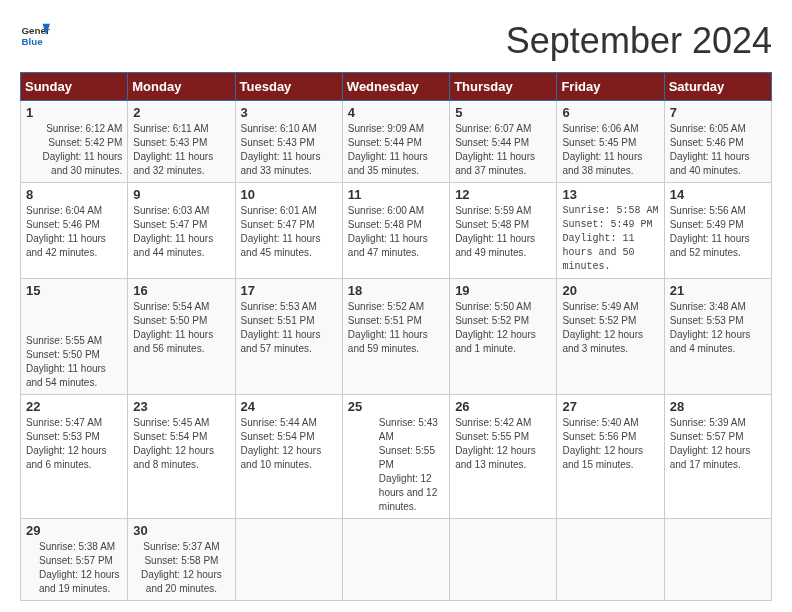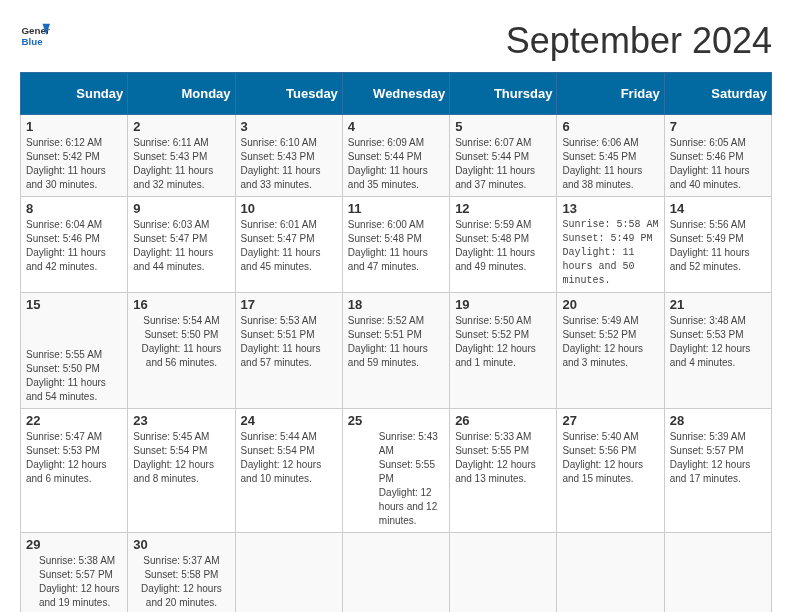--- a/index.html
+++ b/index.html
@@ -37,24 +37,24 @@
     .calendar-subtitle {
       font-size: 16px;
       color: #555;
     }
     table {
       width: 100%;
       border-collapse: collapse;
       font-size: 11px;
     }
     thead tr th {
-      background-color: #0369a1;
+      background-color: #7f1d1d;
       color: #fff;
-      padding: 13px 4px;
-      text-align: right;
+      padding: 6px 4px;
+      text-align: left;
       font-size: 13px;
       font-weight: bold;
       border: 1px solid #2e6da4;
     }
     tbody tr td {
       border: 1px solid #ccc;
       vertical-align: top;
       padding: 4px 5px;
       min-height: 80px;
       height: 80px;
@@ -105,39 +105,39 @@
       <th>Wednesday</th>
       <th>Thursday</th>
       <th>Friday</th>
       <th>Saturday</th>
     </tr>
   </thead>
   <tbody id="calendar-body">
   <tr>
         <td>
           <span class="day-num">1</span>
-          <div class="day-info" style="white-space: pre-line;">Sunrise: 6:12 AM
+          <div class="day-info" style="white-space: pre-line; text-align: right;">Sunrise: 6:12 AM
 Sunset: 5:42 PM
 Daylight: 11 hours and 30 minutes.</div>
         </td>
         <td>
           <span class="day-num">2</span>
           <div class="day-info" style="white-space: pre-line;">Sunrise: 6:11 AM
 Sunset: 5:43 PM
 Daylight: 11 hours and 32 minutes.</div>
         </td>
         <td>
           <span class="day-num">3</span>
           <div class="day-info" style="white-space: pre-line;">Sunrise: 6:10 AM
 Sunset: 5:43 PM
 Daylight: 11 hours and 33 minutes.</div>
         </td>
         <td>
           <span class="day-num">4</span>
-          <div class="day-info" style="white-space: pre-line;">Sunrise: 6:09 AM
+          <div class="day-info" style="white-space: pre-line;">Sunrise: 9:09 AM
 Sunset: 5:44 PM
 Daylight: 11 hours and 35 minutes.</div>
         </td>
         <td>
           <span class="day-num">5</span>
           <div class="day-info" style="white-space: pre-line;">Sunrise: 6:07 AM
 Sunset: 5:44 PM
 Daylight: 11 hours and 37 minutes.</div>
         </td>
         <td>
@@ -199,21 +199,21 @@
       </tr>
       <tr>
         <td>
           <span class="day-num">15</span>
           <div class="day-info" style="white-space: pre-line; margin-top: 36px;">Sunrise: 5:55 AM
 Sunset: 5:50 PM
 Daylight: 11 hours and 54 minutes.</div>
         </td>
         <td>
           <span class="day-num">16</span>
-          <div class="day-info" style="white-space: pre-line; text-align: center;">Sunrise: 5:54 AM
+          <div class="day-info" style="white-space: pre-line;">Sunrise: 5:54 AM
 Sunset: 5:50 PM
 Daylight: 11 hours and 56 minutes.</div>
         </td>
         <td>
           <span class="day-num">17</span>
           <div class="day-info" style="white-space: pre-line;">Sunrise: 5:53 AM
 Sunset: 5:51 PM
 Daylight: 11 hours and 57 minutes.</div>
         </td>
         <td>
@@ -261,21 +261,21 @@
 Daylight: 12 hours and 10 minutes.</div>
         </td>
         <td>
           <span class="day-num">25</span>
           <div class="day-info" style="white-space: pre-line; margin-left: 31px;">Sunrise: 5:43 AM
 Sunset: 5:55 PM
 Daylight: 12 hours and 12 minutes.</div>
         </td>
         <td>
           <span class="day-num">26</span>
-          <div class="day-info" style="white-space: pre-line;">Sunrise: 5:33 AM
+          <div class="day-info" style="white-space: pre-line;">Sunrise: 5:42 AM
 Sunset: 5:55 PM
 Daylight: 12 hours and 13 minutes.</div>
         </td>
         <td>
           <span class="day-num">27</span>
           <div class="day-info" style="white-space: pre-line;">Sunrise: 5:40 AM
 Sunset: 5:56 PM
 Daylight: 12 hours and 15 minutes.</div>
         </td>
         <td>

